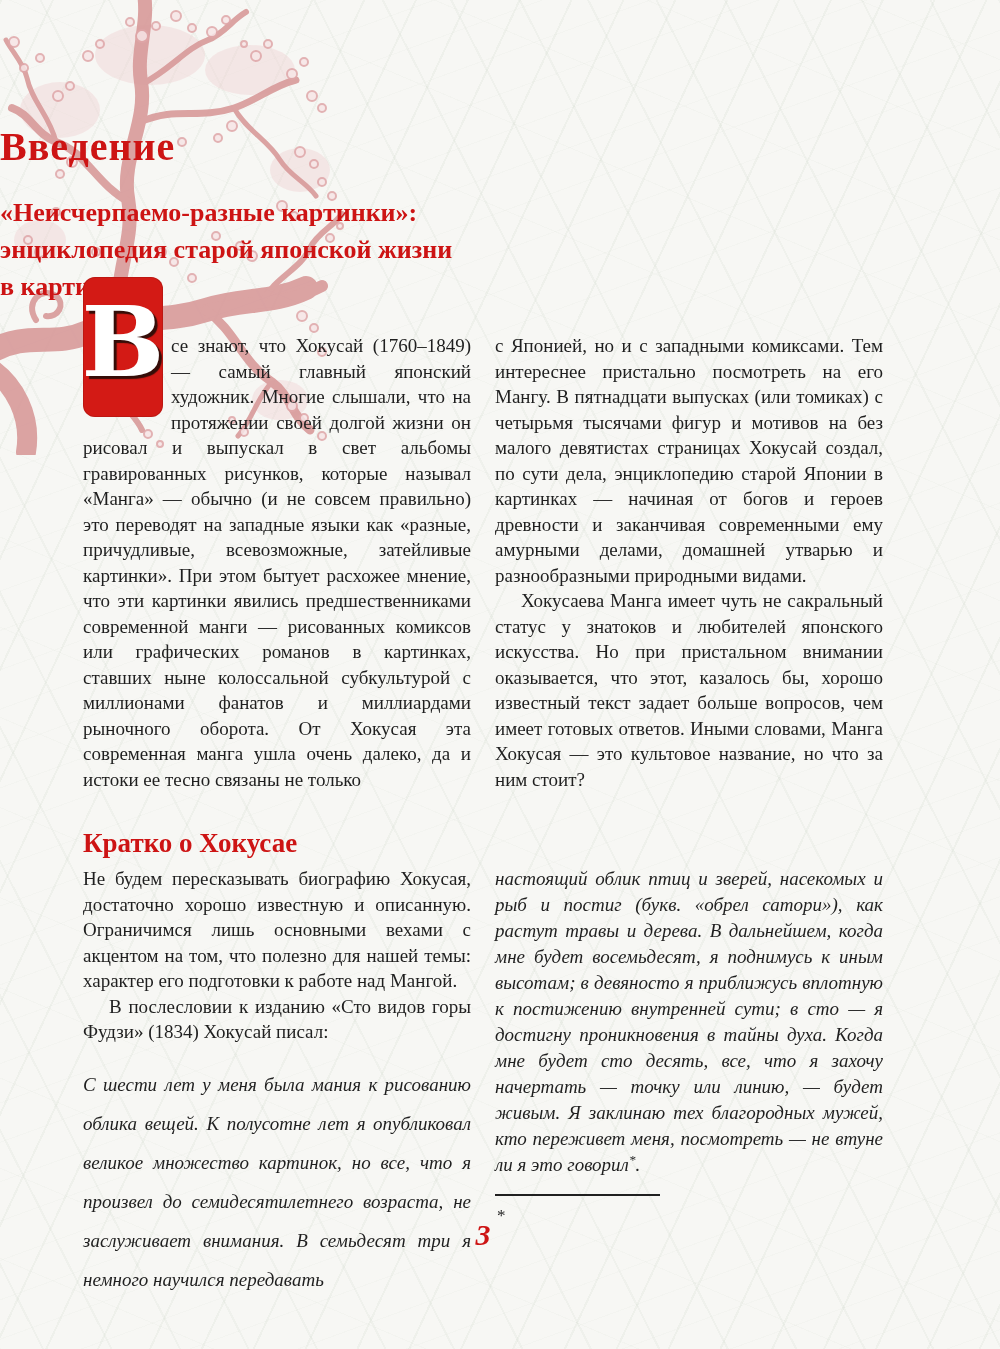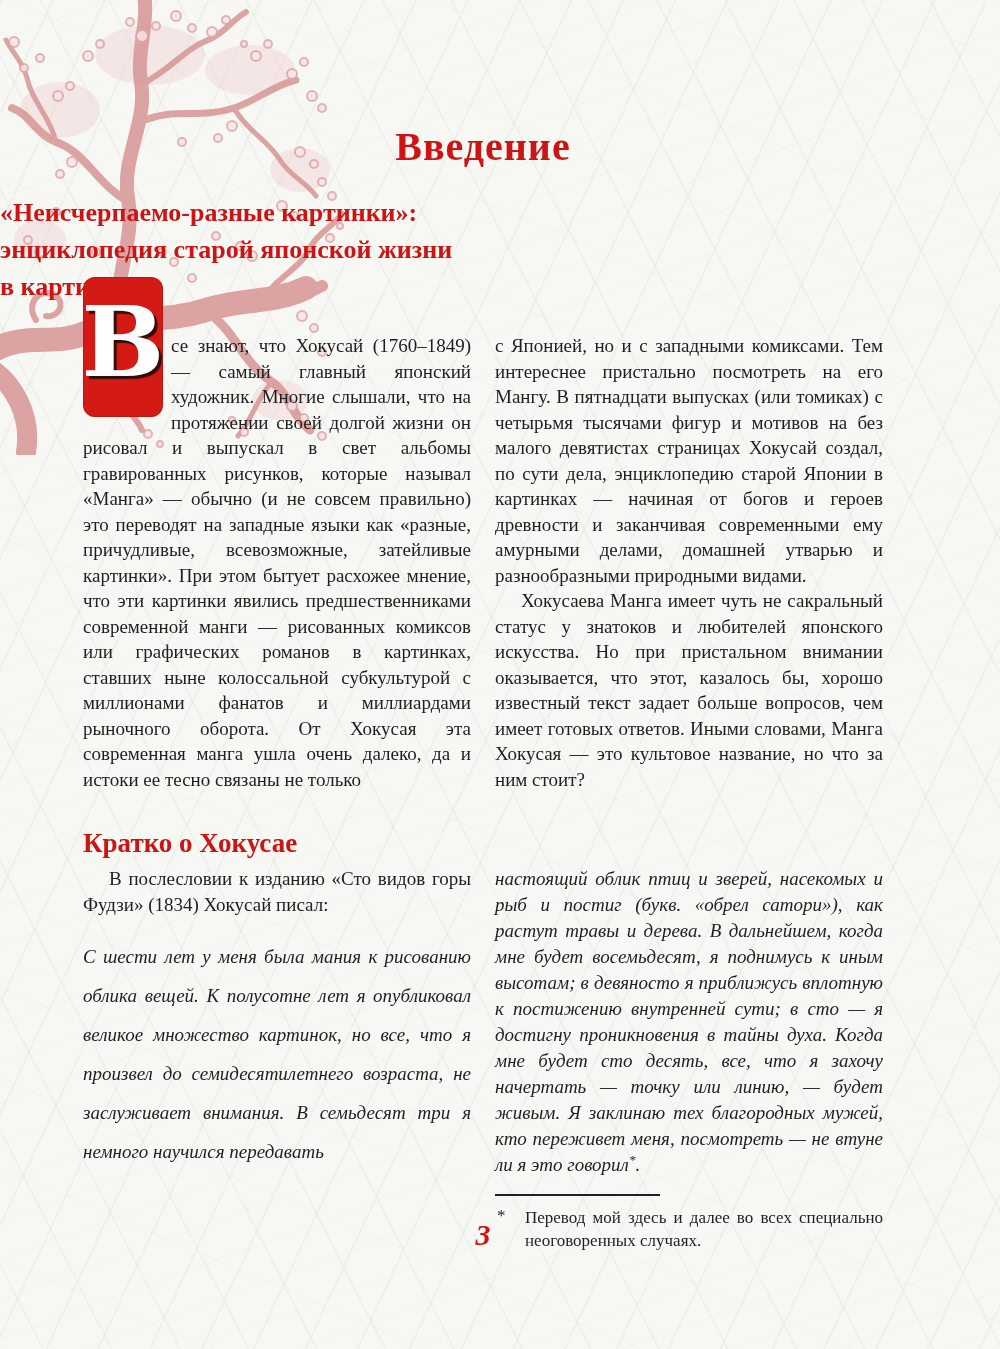--- a/index.html
+++ b/index.html
@@ -13,21 +13,21 @@
       repeating-linear-gradient(115deg, rgba(205,215,200,0.20) 0 2px, transparent 2px 47px),
       repeating-linear-gradient(243deg, rgba(200,210,196,0.16) 0 2px, transparent 2px 61px),
       repeating-linear-gradient(23deg,  rgba(215,222,210,0.13) 0 1px, transparent 1px 83px),
       repeating-linear-gradient(160deg, rgba(210,218,206,0.10) 0 1px, transparent 1px 37px);
     font-family:"Liberation Serif","DejaVu Serif",serif;
     color:#1f1f1f;
   }
   .branch{position:absolute;left:0;top:0;pointer-events:none;}
   .page-title{
     position:absolute;left:0;top:96px;width:966px;
-    text-align:center;font-size:40px;font-weight:bold;
+    font-size:40px;font-weight:bold;
     color:#cd1414;letter-spacing:1px;
   }
   .subtitle{
     position:absolute;left:0;top:194px;width:966px;
     text-align:left;font-size:26px;font-weight:bold;
     color:#cd1414;line-height:37px;
   }
   .subtitle span{display:block;}
   .dropcap-block{
     position:absolute;left:83px;top:277px;width:80px;height:140px;
@@ -178,27 +178,28 @@
     <div class="col">
       <p>с Японией, но и с западными комиксами. Тем интереснее пристально посмотреть на его Мангу. В пятнадцати выпусках (или томиках) с четырьмя тысячами фигур и мотивов на без малого девятистах страницах Хокусай создал, по сути дела, энциклопедию старой Японии в картинках — начиная от богов и героев древности и заканчивая современными ему амурными делами, домашней утварью и разнообразными природными видами.</p>
       <p class="indent">Хокусаева Манга имеет чуть не сакральный статус у знатоков и любителей японского искусства. Но при пристальном внимании оказывается, что этот, казалось бы, хорошо известный текст задает больше вопросов, чем имеет готовых ответов. Иными словами, Манга Хокусая — это культовое название, но что за ним стоит?</p>
     </div>
   </div>
 
   <h2 class="section-heading">Кратко о Хокусае</h2>
 
   <div class="cols lower">
     <div class="col">
+      <p>Не будем пересказывать биографию Хокусая, достаточно хорошо известную и описанную. Ограничимся лишь основными вехами с акцентом на том, что полезно для нашей темы: характер его подготовки к работе над Мангой.</p>
       <p class="indent">В послесловии к изданию «Сто видов горы Фудзи» (1834) Хокусай писал:</p>
       <p class="quote left-part">С шести лет у меня была мания к рисованию облика вещей. К полусотне лет я опубликовал великое множество картинок, но все, что я произвел до семидесятилетнего возраста, не заслуживает внимания. В семьдесят три я немного научился передавать</p>
     </div>
     <div class="col">
       <p class="quote right-part"><span>настоящий облик птиц и зверей, насекомых и рыб и постиг (букв. «обрел сатори»), как растут травы и дерева. В дальнейшем, когда мне будет восемьдесят, я поднимусь к иным высотам; в девяносто я приближусь вплотную к постижению внутренней сути; в сто — я достигну проникновения в тайны духа. Когда мне будет сто десять, все, что я захочу начертать — точку или линию, — будет живым. Я заклинаю тех благородных мужей, кто переживет меня, посмотреть — не втуне ли я это говорил</span><sup>*</sup><span>.</span></p>
       <div class="footnote-block">
         <div class="footnote-rule"></div>
-        <p class="footnote"><span class="footnote-marker">*</span><span>Перевод мой здесь и далее во всех специально неоговоренных случаях.</span></p>
+        <p class="footnote"><span class="footnote-marker">*</span></p>
       </div>
     </div>
   </div>
 
   <div class="folio">3</div>
 
 </div>
 
 </body></html>

